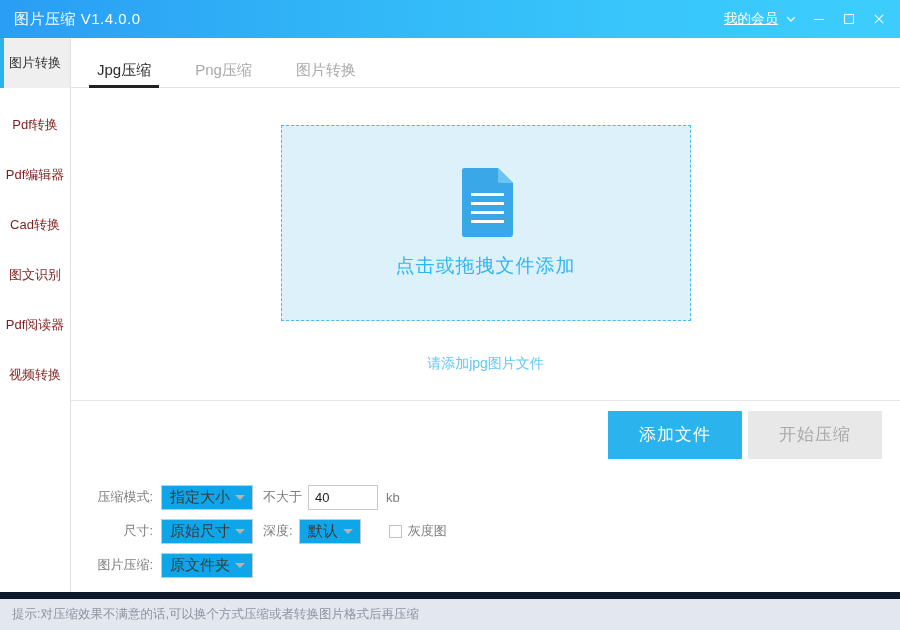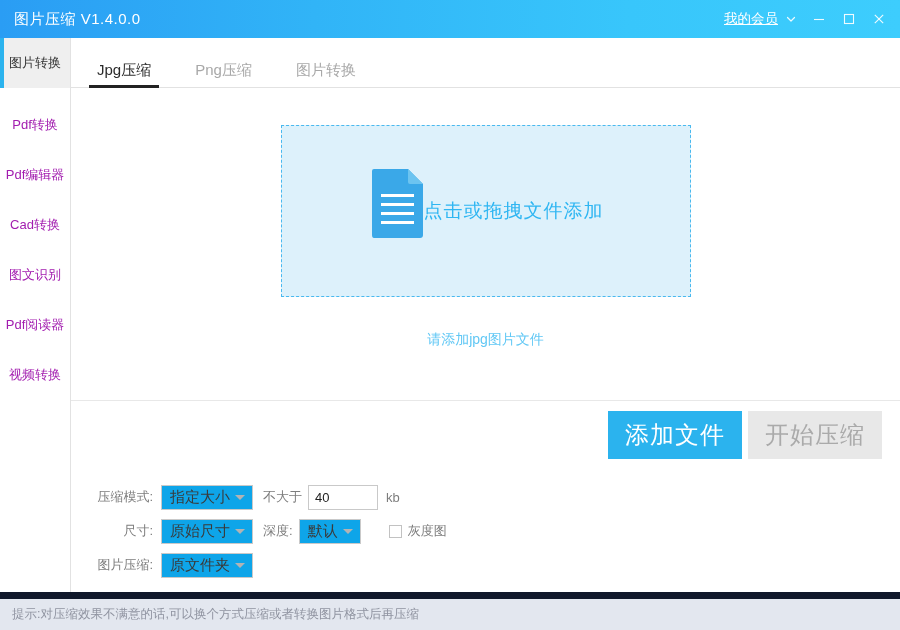--- a/index.html
+++ b/index.html
@@ -90,21 +90,21 @@
     display: flex;
     flex-direction: column;
     position: relative;
   }
   .side-item {
     height: 50px;
     display: flex;
     align-items: center;
     justify-content: center;
     font-size: 13px;
-    color: #a21caf;
+    color: #7f1d1d;
     position: relative;
     cursor: pointer;
     white-space: nowrap;
   }
   .side-item.active {
     background: #efefef;
     color: #333333;
   }
   .side-item.active::before {
     content: "";
@@ -164,26 +164,26 @@
     position: relative;
     display: flex;
     flex-direction: column;
     align-items: center;
     min-height: 0;
     background: #ffffff;
   }
   .dropzone {
     margin-top: 37px;
     width: 410px;
-    height: 172px;
+    height: 196px;
     box-sizing: border-box;
     background: #ddf1fb;
     border: 1px dashed #49b9ef;
     display: flex;
-    flex-direction: row;
+    flex-direction: column;
     align-items: center;
     justify-content: center;
     cursor: pointer;
   }
   .doc-icon { margin-bottom: 14px; }
   .doc-icon svg { display: block; }
   .drop-label {
     font-size: 19px;
     color: #2fb6f2;
     letter-spacing: 1px;
@@ -205,21 +205,21 @@
     align-items: center;
     justify-content: flex-end;
     padding-right: 18px;
     box-sizing: border-box;
     background: #ffffff;
   }
   .btn {
     font-family: "Liberation Sans", "DejaVu Sans", sans-serif;
     border: none;
     outline: none;
-    font-size: 24px;
+    font-size: 17px;
     width: 134px;
     height: 48px;
     cursor: pointer;
     letter-spacing: 1px;
   }
   .btn-primary {
     background: #2bb3ee;
     color: #ffffff;
   }
   .btn-disabled {

